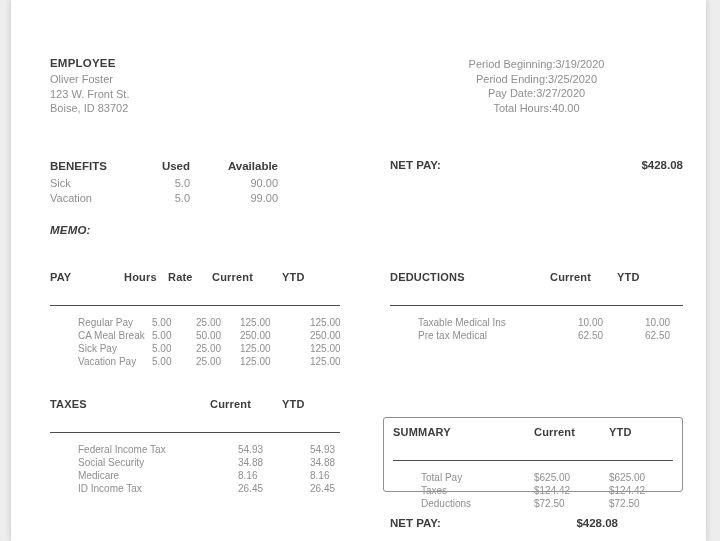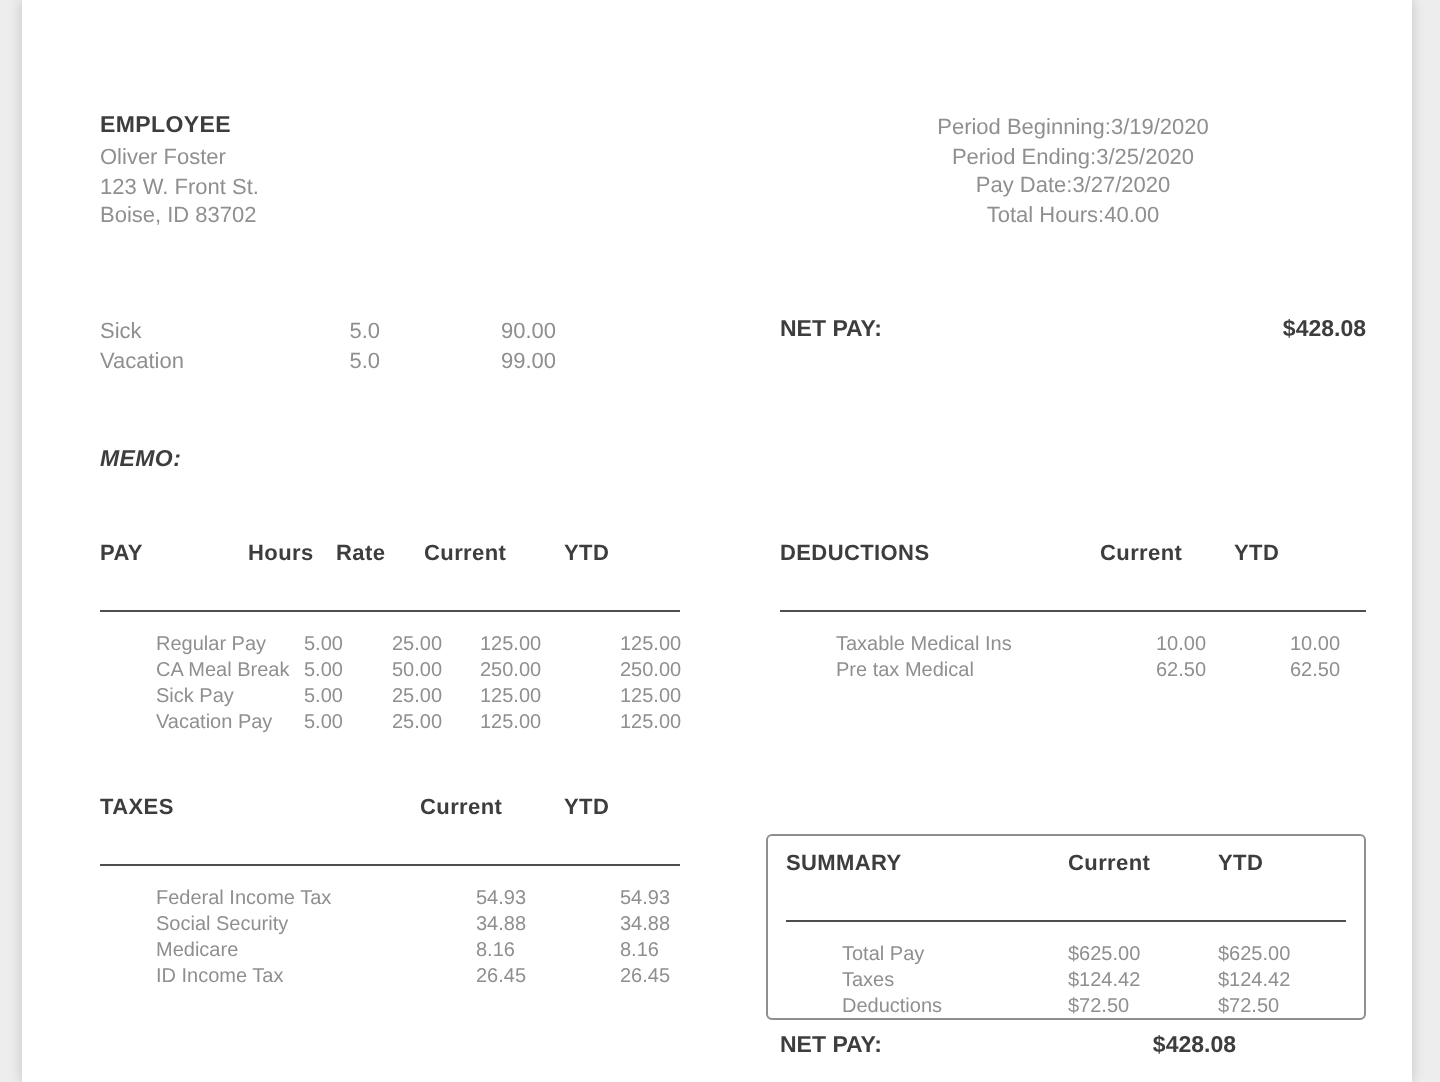--- a/index.html
+++ b/index.html
@@ -38,21 +38,21 @@
   .trow { display:grid; font-size:10px; color:#8f8f8f; line-height:13px;padding-left:28px; }
   .n { }
 
   .pay-cols  { grid-template-columns:74px 44px 44px 70px 58px; }
   .ded-cols  { grid-template-columns:160px 67px 66px; }
   .tax-cols  { grid-template-columns:160px 72px 58px; }
   .sum-cols  { grid-template-columns:1fr 75px 64px; }
 
   .summary-box {
     border:1.5px solid #8f8f8f; border-radius:3px;
-    padding:8px 9px 0 9px; height:93px; background:#fff;
+    padding:8px 9px 0 9px; height:75px; background:#fff;
   }
 </style>
 </head>
 <body>
 
 <div class="page"></div>
 
 <div class="sec" style="left:50px; top:13px;">
   <div class="sec-h" style="margin-bottom:3px;">EMPLOYEE</div>
   <div class="txt">Oliver Foster</div>
@@ -73,20 +73,25 @@
     <span>Pay Date:</span>
     <span>3/27/2020</span>
   </div>
   <div class="kv-row">
     <span>Total Hours:</span>
     <span>40.00</span>
   </div>
 </div>
 
 <div class="sec" style="left:50px; top:115px; width:228px;">
+  <div class="ben-grid ben-head">
+    <span>BENEFITS</span>
+    <span class="n">Used</span>
+    <span class="n">Available</span>
+  </div>
   <div class="ben-grid ben-row">
     <span>Sick</span>
     <span class="n">5.0</span>
     <span class="n">90.00</span>
   </div>
   <div class="ben-grid ben-row">
     <span>Vacation</span>
     <span class="n">5.0</span>
     <span class="n">99.00</span>
   </div>

